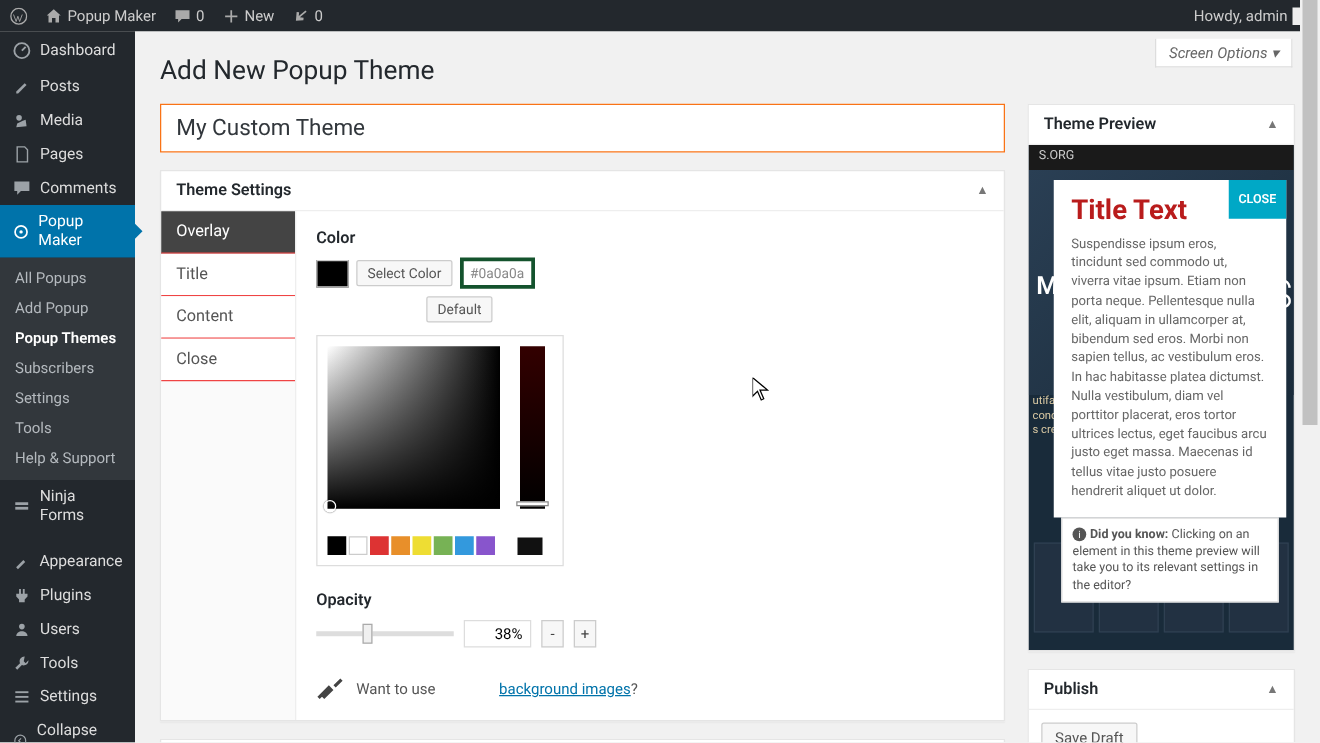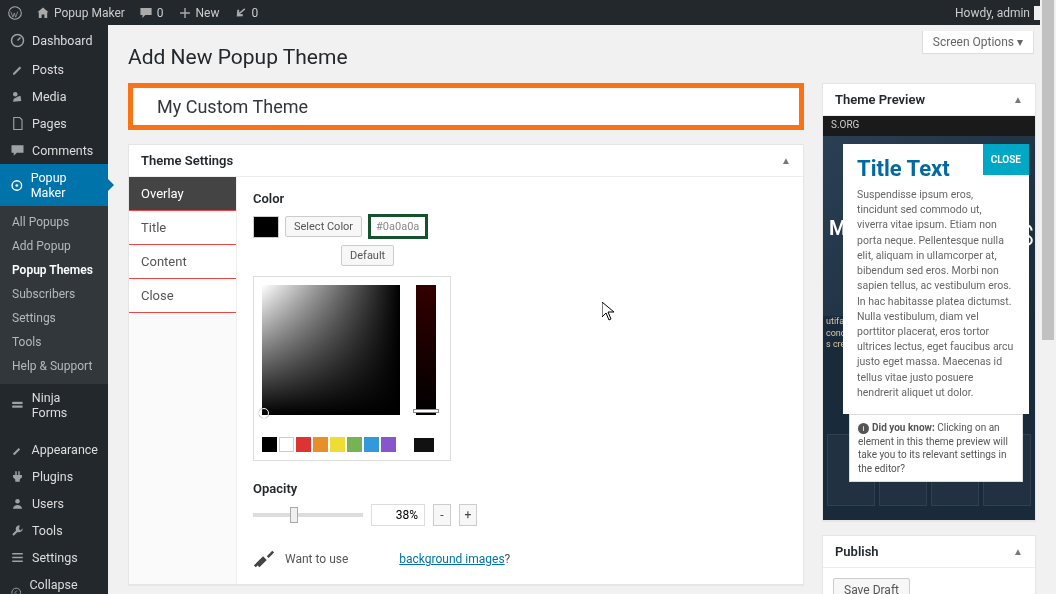--- a/index.html
+++ b/index.html
@@ -19,27 +19,27 @@
   .sidebar .menu-item.top { padding:8px 10px;}
   .sidebar .menu-item svg { width:15px; height:15px; fill:#9ca2a7;}
   .sidebar .menu-item.current { background:#0073aa; color:#fff;}
   .sidebar .menu-item.current svg { fill:#fff;}
   .sidebar .submenu { background:#32373c; padding:4px 0 6px 0;}
   .sidebar .submenu .sub { padding:5px 10px 5px 12px; color:#b4b9be; font-size:12px; cursor:pointer;}
   .sidebar .submenu .sub.current { color:#fff; font-weight:600;}
   .sidebar .submenu .sub.highlight { color:#00a0d2;}
   .flyout-arrow { position:absolute; right:-6px; top:50%; width:0;height:0; border-top:6px solid transparent; border-bottom:6px solid transparent; border-left:6px solid #0073aa; transform:translateY(-50%);}
   .content { flex:1; padding:12px 20px 0 20px; overflow:hidden; position:relative;}
-  .screen-opts { position:absolute; right:22px; top:6px; background:#fff; border:1px solid #ddd; border-top:none; padding:4px 10px; font-size:12px; color:#666; cursor:pointer;}
+  .screen-opts { position:absolute; right:22px; top:6px; background:#fff; border:1px solid #ddd; border-top:none; padding:4px 10px; font-size:12px; color:#666; cursor:pointer;font-style:italic;}
   h1.title { font-size:21px; font-weight:400; color:#23282d; margin:8px 0 14px 0;}
   .cols { display:flex; gap:18px;}
   .col-main { flex:1; display:flex; flex-direction:column; gap:14px;}
   .col-side { width:214px; display:flex; flex-direction:column; gap:14px;}
   .postbox { background:#fff; border:1px solid #e5e5e5; box-shadow:0 1px 1px rgba(0,0,0,.04);}
-  .title-input { width:100%; background:#fff; border:5px solid #f97316; padding:8px 24px; font-size:18px; color:#32373c;}
+  .title-input { width:100%; background:#fff; border:1px solid #f97316; padding:8px 12px; font-size:18px; color:#32373c;}
   .postbox-header { padding:8px 12px; border-bottom:1px solid #eee; display:flex; justify-content:space-between; align-items:center; font-size:13px; font-weight:600; color:#23282d;}
   .toggle-ind { font-size:10px; color:#777; cursor:pointer;}
   .settings-body { display:flex; min-height:378px;}
   .tabs { width:108px; border-right:1px solid #eee; background:#fafafa;}
   .tabs .tab { padding:9px 12px; border-bottom:1px solid #ef4444; font-size:13px; color:#555; background:#fff; cursor:pointer;}
   .tabs .tab.active { background:#444; color:#fff;}
   .tab-content { flex:1; padding:14px 16px;}
   .field-label { font-size:13px; font-weight:600; color:#23282d; margin-bottom:8px;}
   .color-row { display:flex; align-items:center; gap:6px; margin-bottom:6px;}
   .swatch { width:26px; height:22px; background:#000; border:1px solid #ccc;}
@@ -65,21 +65,21 @@
   .preview-body { height:404px; background:#192b3a; position:relative; overflow:hidden;}
   .faux-site { position:absolute; inset:0; }
   .faux-top { height:20px; background:#1a1a1a; color:#ccc; font-size:10px; padding:3px 8px;}
   .faux-hero { height:180px; background:linear-gradient(135deg,#2a3f54,#1a2b3a); }
   .faux-panel-row { position:absolute; bottom:14px; left:4px; right:4px; display:flex; gap:4px;}
   .faux-panel { flex:1; height:72px; background:#223142; border:1px solid #2f4052;}
   .faux-textcol { position:absolute; left:3px; top:200px; width:22px; color:#d9c9a3; font-size:9px; line-height:1.3;}
   .hero-text { position:absolute; left:6px; top:100px; color:#fff; font-size:20px; font-weight:600;}
   .hero-text2 { position:absolute; right:-20px; top:100px; color:#fff; font-size:32px; font-weight:300; letter-spacing:1px;}
   .popup-demo { position:absolute; left:20px; top:28px; right:6px; background:#fff; padding:12px 14px 14px 14px;}
-  .popup-demo h2 { font-size:22px; font-weight:700; color:#0369a1; margin-bottom:6px;}
+  .popup-demo h2 { font-size:22px; font-weight:700; color:#b91c1c; margin-bottom:6px;}
   .popup-demo p { font-size:10.5px; line-height:1.45; color:#666;}
   .close-btn { position:absolute; right:0; top:0; background:#00a8c6; color:#fff; font-size:10px; font-weight:600; padding:10px 8px; cursor:pointer;}
   .dyk { position:absolute; left:26px; right:12px; bottom:38px; background:#fff; border:1px solid #ddd; padding:6px 8px; font-size:10px; color:#555; line-height:1.35;}
   .dyk .ico { display:inline-block; width:11px;height:11px; background:#555; border-radius:50%; color:#fff; text-align:center; font-size:8px; line-height:11px; margin-right:3px;}
   .publish-body { padding:10px;}
   .btn { border:1px solid #ccc; background:#f7f7f7; padding:4px 10px; font-size:12px; border-radius:2px; cursor:pointer; color:#555;}
   .mouse-cursor { position:absolute; left:602px; top:302px; pointer-events:none;}
 </style>
 </head>
 <body>

